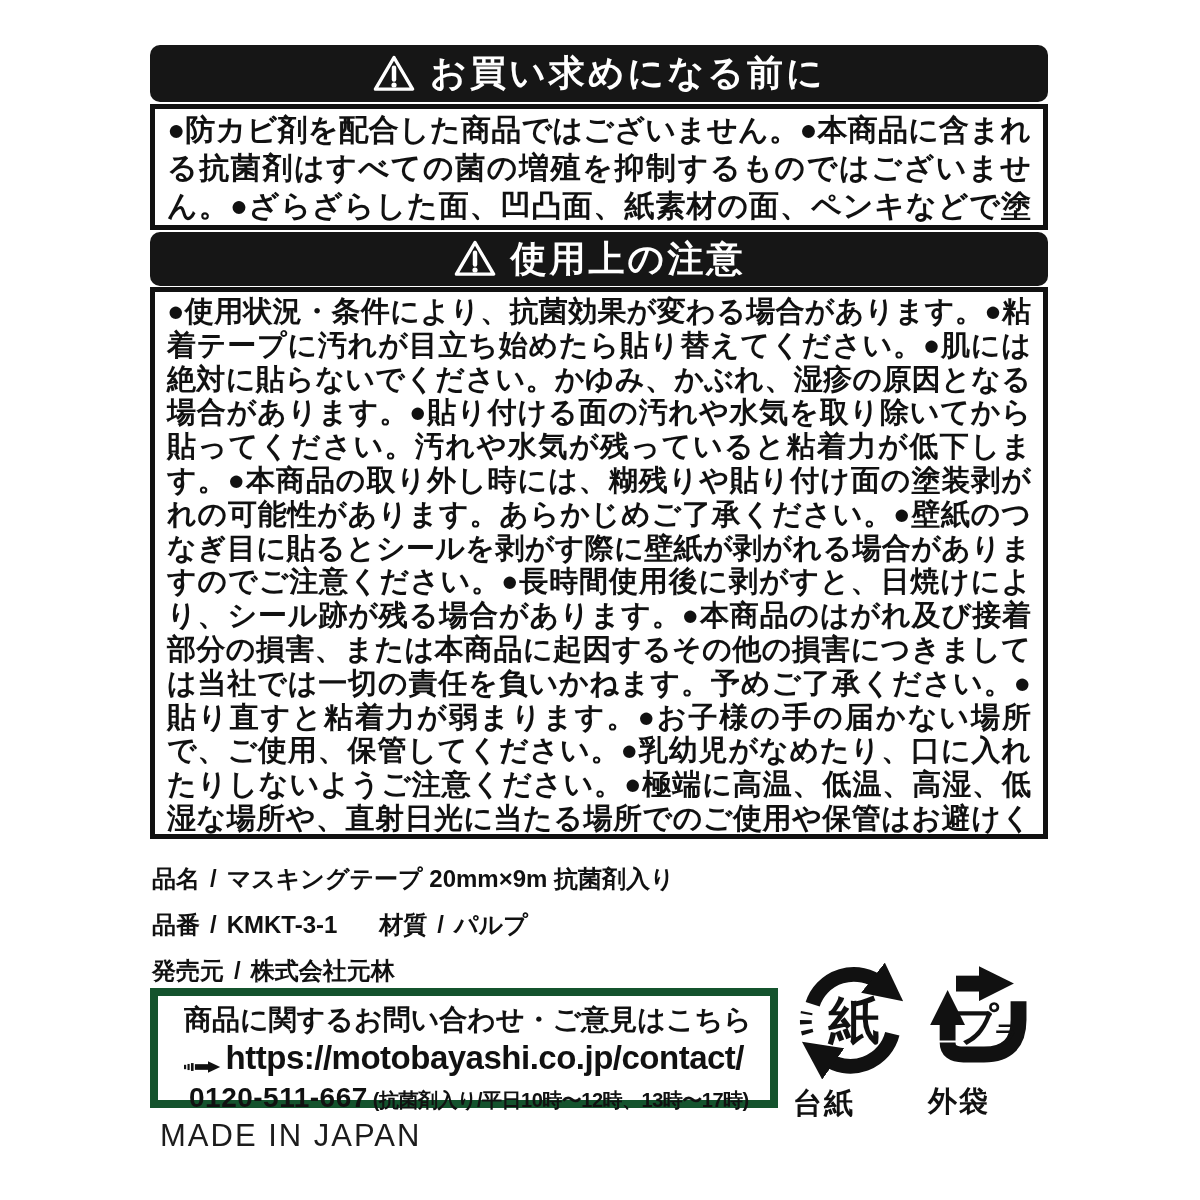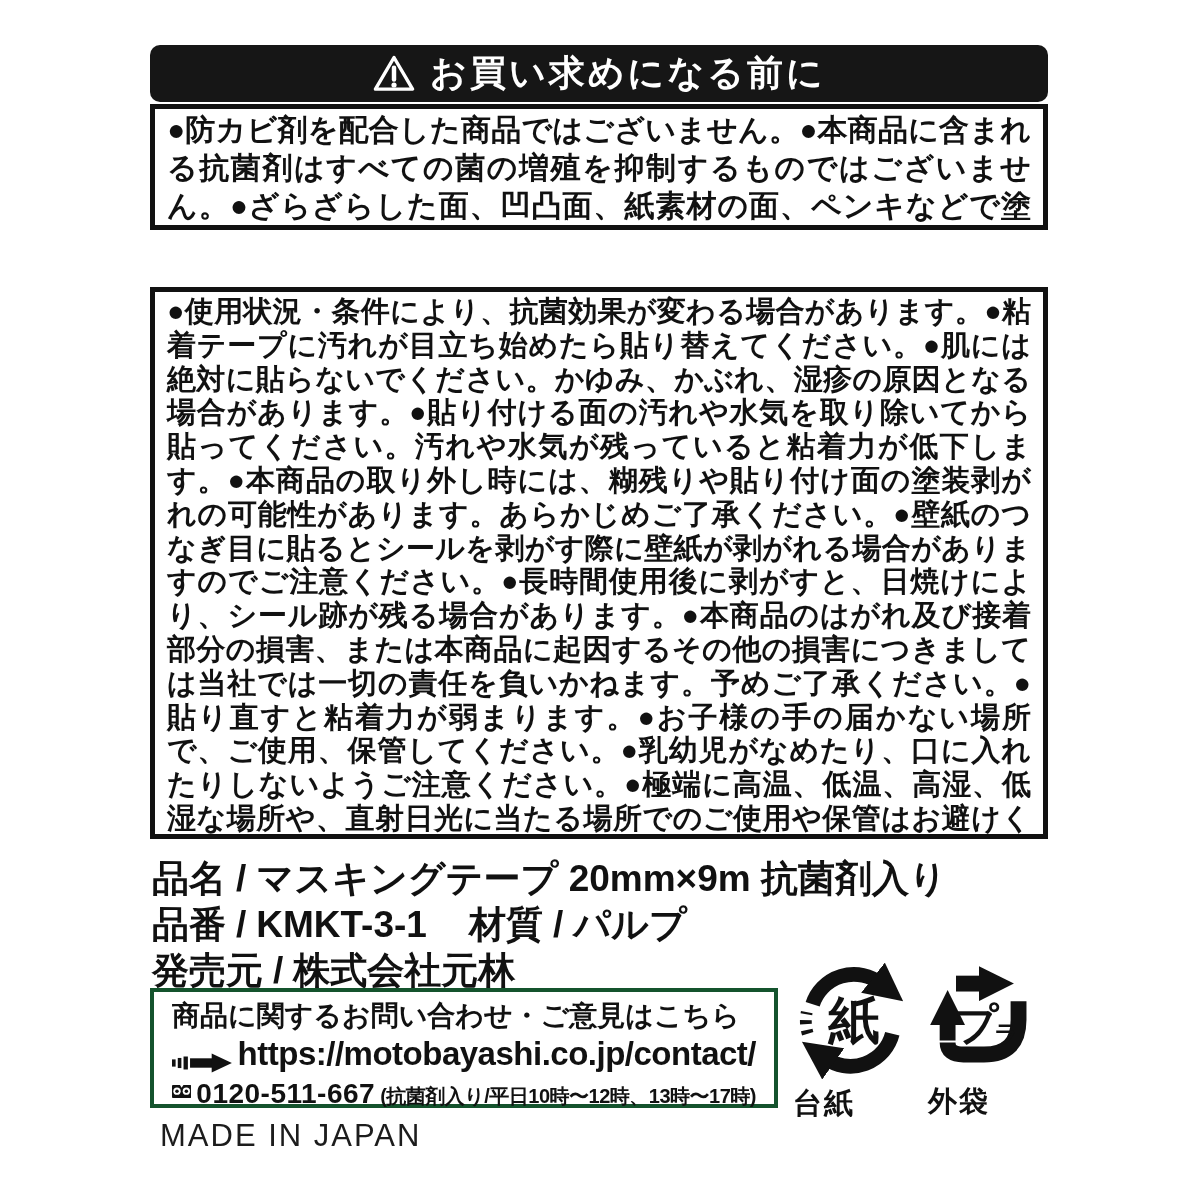--- a/index.html
+++ b/index.html
@@ -5,25 +5,25 @@
   html,body{margin:0;padding:0;background:#fff;}
   .page{position:relative;width:1200px;height:1200px;background:#fff;overflow:hidden;
         font-family:"Liberation Sans","DejaVu Sans",sans-serif;color:#111;}
   .abs{position:absolute;}
   .band{background:#161616;color:#fff;display:flex;align-items:center;justify-content:center;gap:14px;border-radius:10px;}
   .band-title{font-size:36px;font-weight:bold;letter-spacing:3px;}
   .panel{background:#fff;border:5px solid #111;box-sizing:border-box;font-weight:bold;
          text-align:justify;overflow:hidden;}
   .panel-before{font-size:30px;line-height:38px;padding:2px 12px;}
   .panel-caution{font-size:29px;line-height:33.8px;padding:3px 12px;}
-  .prod{font-size:37px;font-weight:bold;line-height:46px;white-space:nowrap;}
+  .prod{font-size:24px;font-weight:bold;line-height:46px;white-space:nowrap;}
   .prod-row{display:flex;align-items:baseline;}
   .sep{padding:0 10px;}
   .gap{display:inline-block;width:42px;}
-  .contact{border:4px solid #14532d;box-sizing:border-box;padding:5px 18px;background:#fff;}
+  .contact{border:8px solid #14532d;box-sizing:border-box;padding:5px 26px;background:#fff;}
   .c-title{font-size:28px;font-weight:bold;white-space:nowrap;}
   .c-row{display:flex;align-items:flex-end;gap:5px;white-space:nowrap;}
   .c-url{font-size:33px;font-weight:bold;letter-spacing:-0.5px;}
   .c-phone{font-size:28px;font-weight:bold;letter-spacing:0.5px;}
   .c-hours{font-size:20px;font-weight:bold;letter-spacing:-0.5px;}
   .r-label{font-size:29px;font-weight:600;text-align:left;letter-spacing:2px;}
   .origin{font-size:31px;font-weight:500;letter-spacing:2px;color:#1c1c1c;}
 </style>
 </head>
 <body>
@@ -33,20 +33,28 @@
   <div class="abs band" style="left:150px;top:45px;width:898px;height:57px;">
     <svg viewBox="0 0 64 58" width="44" height="40">
       <path d="M32 5 L59 51 H5 Z" fill="none" stroke="#fff" stroke-width="5" stroke-linejoin="round"></path>
       <path d="M32 20 V37" stroke="#fff" stroke-width="6.5" stroke-linecap="round"></path>
       <circle cx="32" cy="45" r="3.8" fill="#fff"></circle>
     </svg>
     <span class="band-title">お買い求めになる前に</span>
   </div>
   <div class="abs panel panel-before" style="left:150px;top:104px;width:898px;height:126px;">●防カビ剤を配合した商品ではございません。●本商品に含まれる抗菌剤はすべての菌の増殖を抑制するものではございません。●ざらざらした面、凹凸面、紙素材の面、ペンキなどで塗装された面にはご使用になれません。</div>
 
+  <div class="abs band" style="left:150px;top:232px;width:898px;height:54px;">
+    <svg viewBox="0 0 64 58" width="44" height="40">
+      <path d="M32 5 L59 51 H5 Z" fill="none" stroke="#fff" stroke-width="5" stroke-linejoin="round"></path>
+      <path d="M32 20 V37" stroke="#fff" stroke-width="6.5" stroke-linecap="round"></path>
+      <circle cx="32" cy="45" r="3.8" fill="#fff"></circle>
+    </svg>
+    <span class="band-title">使用上の注意</span>
+  </div>
   <div class="abs panel panel-caution" style="left:150px;top:287px;width:898px;height:552px;">●使用状況・条件により、抗菌効果が変わる場合があります。●粘着テープに汚れが目立ち始めたら貼り替えてください。●肌には絶対に貼らないでください。かゆみ、かぶれ、湿疹の原因となる場合があります。●貼り付ける面の汚れや水気を取り除いてから貼ってください。汚れや水気が残っていると粘着力が低下します。●本商品の取り外し時には、糊残りや貼り付け面の塗装剥がれの可能性があります。あらかじめご了承ください。●壁紙のつなぎ目に貼るとシールを剥がす際に壁紙が剥がれる場合がありますのでご注意ください。●長時間使用後に剥がすと、日焼けにより、シール跡が残る場合があります。●本商品のはがれ及び接着部分の損害、または本商品に起因するその他の損害につきましては当社では一切の責任を負いかねます。予めご了承ください。●貼り直すと粘着力が弱まります。●お子様の手の届かない場所で、ご使用、保管してください。●乳幼児がなめたり、口に入れたりしないようご注意ください。●極端に高温、低温、高湿、低湿な場所や、直射日光に当たる場所でのご使用や保管はお避けください。品質劣化の原因となります。●火のそばでのご使用や保管はおやめください。●本来の用途以外に使用しないでください。</div>
 
   <div class="abs prod" style="left:152px;top:856px;">
     <div class="prod-row">
       <span>品名</span>
       <span class="sep">/</span>
       <span>マスキングテープ 20mm×9m 抗菌剤入り</span>
     </div>
     <div class="prod-row">
       <span>品番</span>

